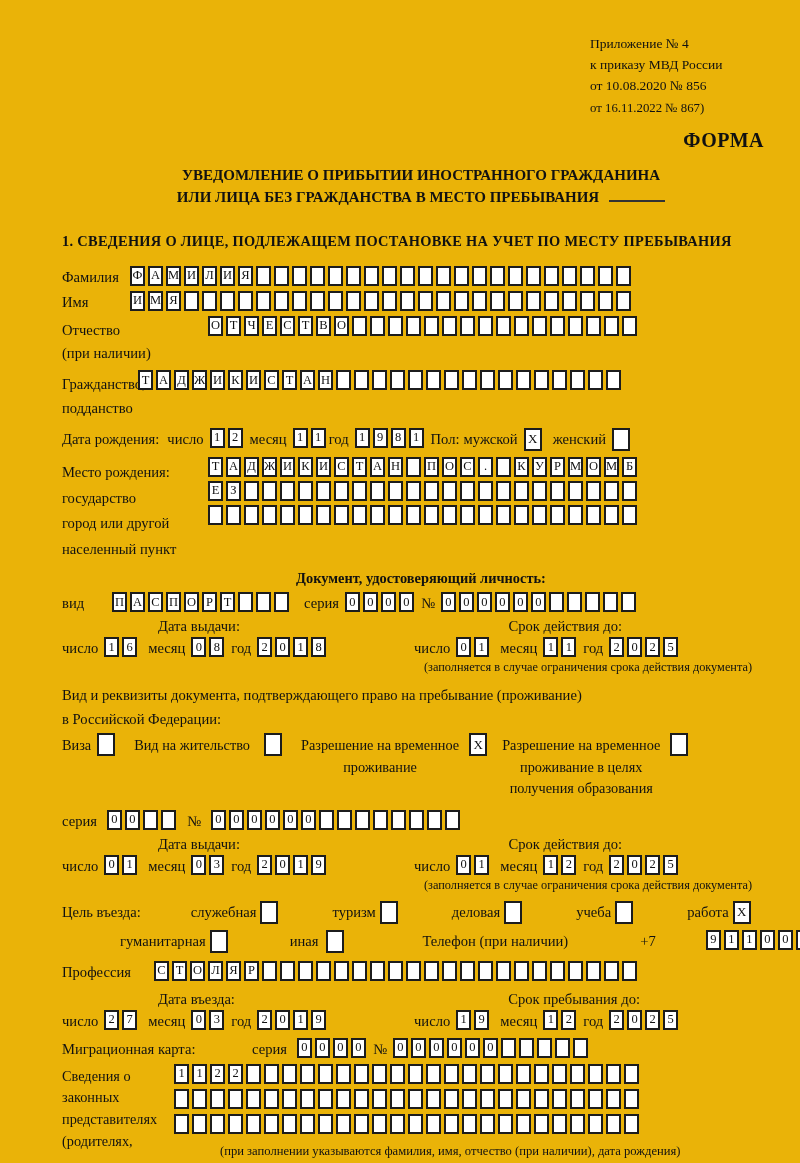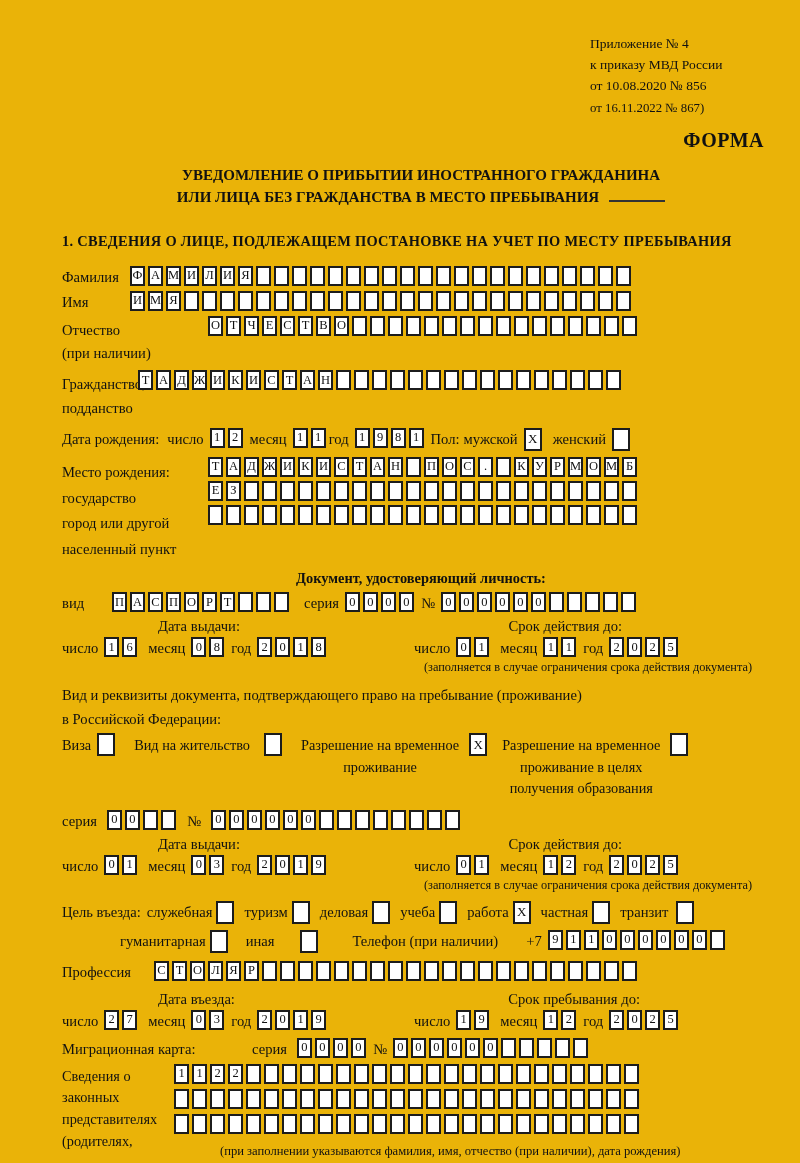--- a/index.html
+++ b/index.html
@@ -38,21 +38,21 @@
   .dates-row { display: flex; margin-top: 2px; }
   .dates-row .dr-l { display: flex; width: 352px; flex: none; }
   .dates-row .dr-r { display: flex; }
   .note { font-size: 12.3px; text-align: right; padding-right: 28px; margin-top: 3px; }
 
   .para { font-size: 14.6px; line-height: 1.65; margin-top: 8px; }
   .opts { display: flex; align-items: flex-start; margin-top: 2px; }
   .opt { display: flex; align-items: flex-start; }
   .opt-text { font-size: 14.3px; text-align: center; line-height: 1.5; padding-top: 2px; }
   .bp-rows .cells { margin-top: 4px; }
-  .purpose-row { display: flex; align-items: flex-start; margin-top: 8px; }
+  .purpose-row { display: flex; align-items: flex-start; margin-top: 8px; gap: 44px; }
   .p-opt { display: flex; align-items: flex-start; margin-right: 7px; }
   .p-opt .inl { padding-top: 3px; margin-right: 4px; }
   .hint-center { font-size: 12.6px; margin-top: 10px; margin-left: 158px; }
   .rep-wrap { display: flex; margin-top: 6px; }
   .rep-labels { width: 112px; flex: none; font-size: 14.3px; line-height: 1.52; padding-top: 2px; }
   .rep-rows .cells { margin-bottom: 5px; }
 </style>
 </head>
 <body>
 
@@ -576,21 +576,21 @@
   </div>
 
   <div class="purpose-row" style="margin-top:6px">
     <span class="p-opt" style="margin-left:58px">
         <span class="inl">гуманитарная</span>
         <span class="cells check">
           <span class="cell"></span>
         </span>
       </span>
     <span class="p-opt" style="margin-left:8px">
-        <span class="inl" style="margin-right:26px">иная</span>
+        <span class="inl" style="margin-right:8px">иная</span>
         <span class="cells check">
           <span class="cell"></span>
         </span>
       </span>
     <span class="inl" style="margin-left:24px">Телефон (при наличии)</span>
     <span class="inl" style="margin-left:28px;margin-right:6px">+7</span>
     <span class="cells">
         <span class="cell">9</span>
         <span class="cell">1</span>
         <span class="cell">1</span>

